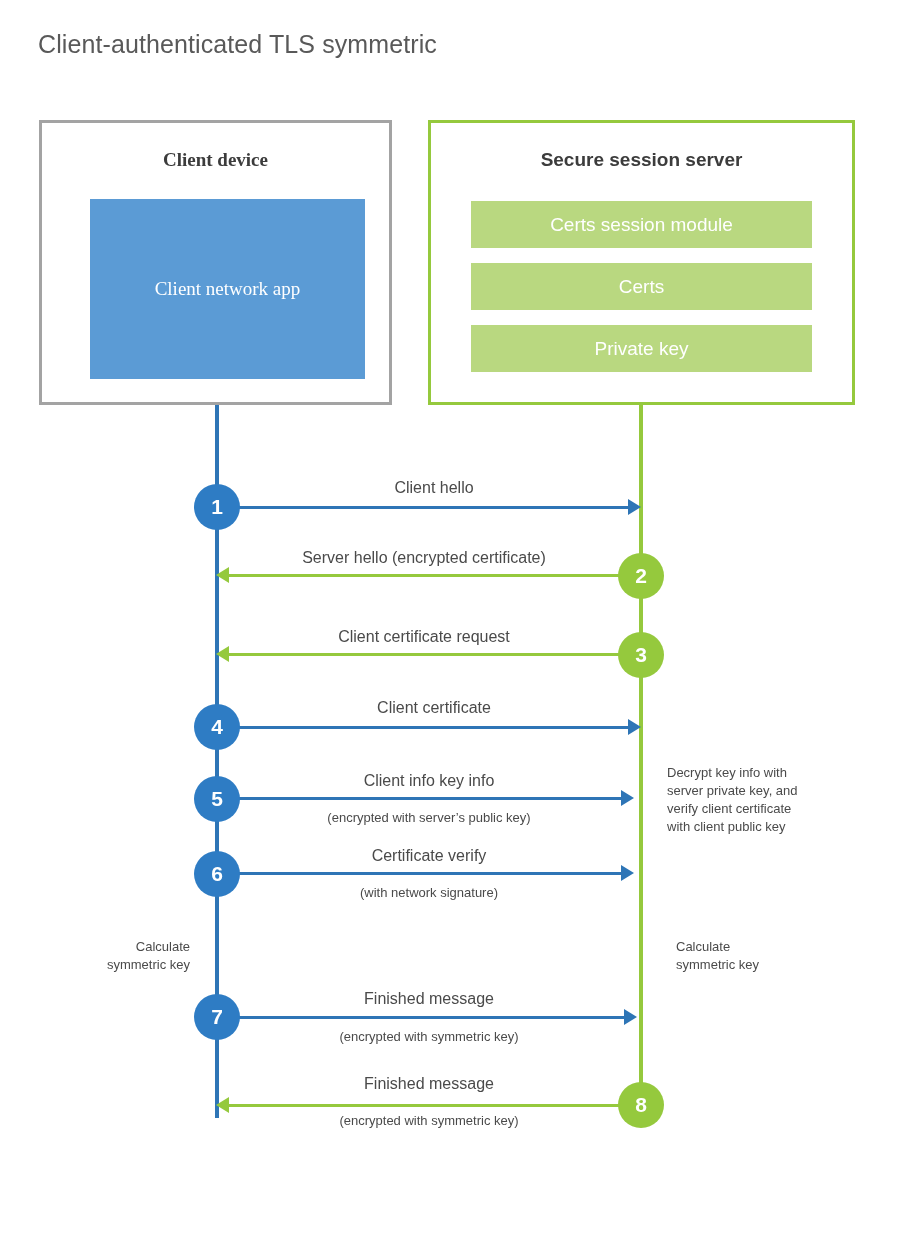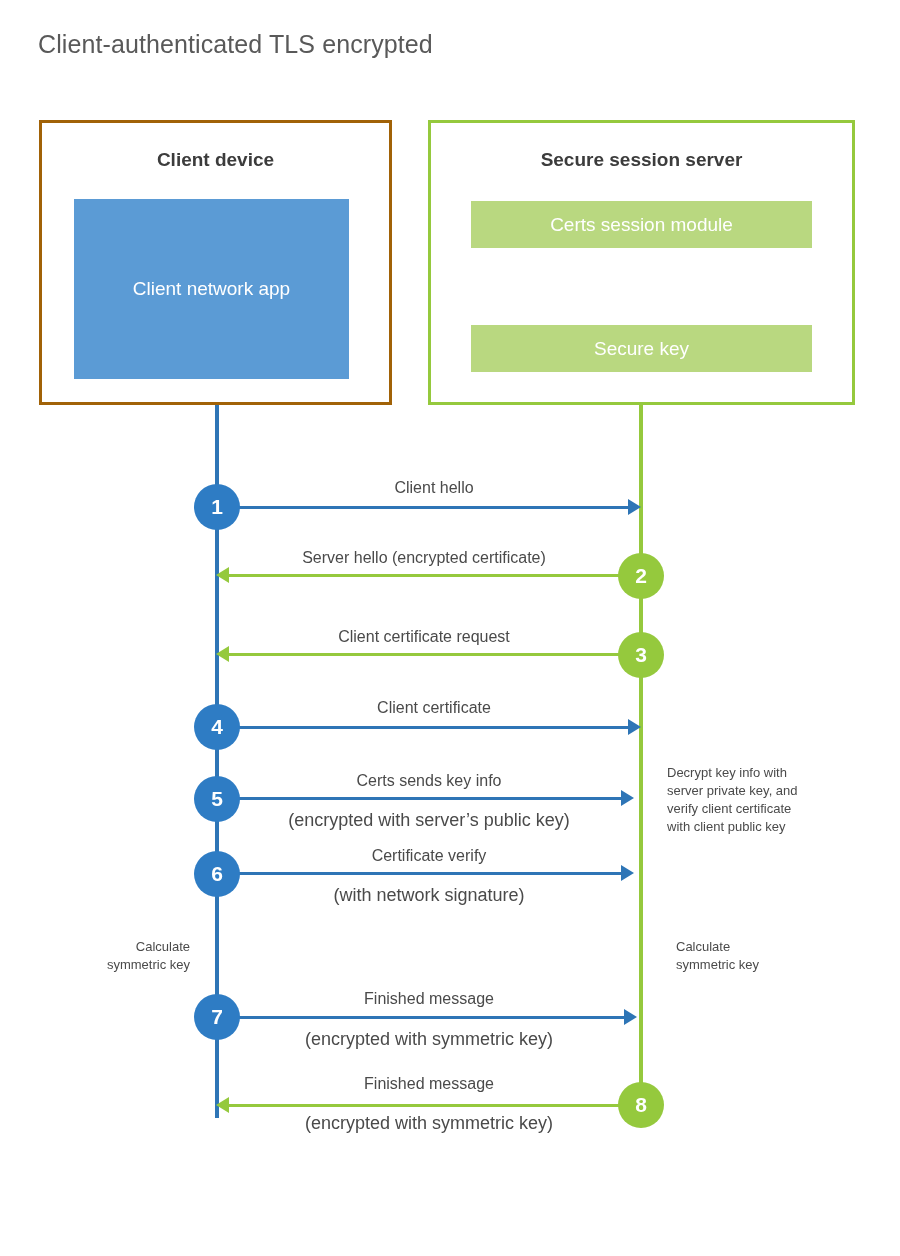--- a/index.html
+++ b/index.html
@@ -23,39 +23,40 @@
   }
 
   
   .actor-box {
     position: absolute;
     top: 120px;
     background: #ffffff;
   }
   .actor-box.client {
     left: 39px; width: 353px; height: 285px;
-    border: 3px solid #a16207;
+    border: 3px solid #a3a3a3;
+    font-family: Liberation Serif, serif;
   }
   .actor-box.server {
     left: 428px; width: 427px; height: 285px;
     border: 3px solid #95c93d;
   }
   .actor-title {
     position: absolute;
     left: 0; right: 0; top: 26px;
     text-align: center;
     font-size: 19px;
     font-weight: bold;
     color: #3c3c3c;
   }
 
   
   .client-app {
     position: absolute;
-    left: 32px; top: 76px;
+    left: 48px; top: 76px;
     width: 275px; height: 180px;
     background: #5b9bd5;
     display: flex;
     align-items: center;
     justify-content: center;
     text-align: center;
     color: #ffffff;
     font-size: 19px;
     line-height: 1.35;
     padding: 4px 14px;
@@ -131,51 +132,52 @@
   .msg-label {
     position: absolute;
     text-align: center;
     font-size: 16px;
     color: #4a4a4a;
     white-space: nowrap;
   }
   .msg-sublabel {
     position: absolute;
     text-align: center;
-    font-size: 18px;
+    font-size: 13px;
     color: #4a4a4a;
     white-space: nowrap;
   }
 
   
   .side-note {
     position: absolute;
     font-size: 13px;
     color: #4a4a4a;
     line-height: 1.38;
   }
   .side-note.left-note { text-align: right; }
   .side-note.right-note { text-align: left; }
 </style>
 </head>
 <body>
 
 <div id="stage">
 
-  <div class="title">Client-authenticated TLS encrypted</div>
+  <div class="title">Client-authenticated TLS symmetric</div>
 
   <div class="actor-box client">
     <div class="actor-title">Client device</div>
     <div class="client-app">Client network app</div>
   </div>
 
   <div class="actor-box server">
     <div class="actor-title">Secure session server</div>
     <div class="server-bar b0">Certs session module</div>
-    <div class="server-bar b2">Secure key</div>
+    <div class="server-bar b1">Certs</div>
+    <div class="server-bar b2">Private key</div>
   </div>
 
   <div class="lifeline client"></div>
   <div class="lifeline server"></div>
 
   <div class="msg">
     <div class="shaft blue" style="left:217px; top:506px; width:418px;"></div>
     <div class="head right blue" style="left:628px; top:499px;"></div>
     <div class="msg-label" style="left:229px; top:479px; width:410px;">Client hello</div>
     <div class="step-circle blue" style="left:194px; top:484px;">1</div>
@@ -198,21 +200,21 @@
   <div class="msg">
     <div class="shaft blue" style="left:217px; top:726px; width:418px;"></div>
     <div class="head right blue" style="left:628px; top:719px;"></div>
     <div class="msg-label" style="left:229px; top:699px; width:410px;">Client certificate</div>
     <div class="step-circle blue" style="left:194px; top:704px;">4</div>
   </div>
 
   <div class="msg">
     <div class="shaft blue" style="left:217px; top:797px; width:408px;"></div>
     <div class="head right blue" style="left:621px; top:790px;"></div>
-    <div class="msg-label" style="left:224px; top:772px; width:410px;">Certs sends key info</div>
+    <div class="msg-label" style="left:224px; top:772px; width:410px;">Client info key info</div>
     <div class="msg-sublabel" style="left:224px; top:810px; width:410px;">(encrypted with server’s public key)</div>
     <div class="step-circle blue" style="left:194px; top:776px;">5</div>
   </div>
 
   <div class="msg">
     <div class="shaft blue" style="left:217px; top:872px; width:408px;"></div>
     <div class="head right blue" style="left:621px; top:865px;"></div>
     <div class="msg-label" style="left:224px; top:847px; width:410px;">Certificate verify</div>
     <div class="msg-sublabel" style="left:224px; top:885px; width:410px;">(with network signature)</div>
     <div class="step-circle blue" style="left:194px; top:851px;">6</div>

